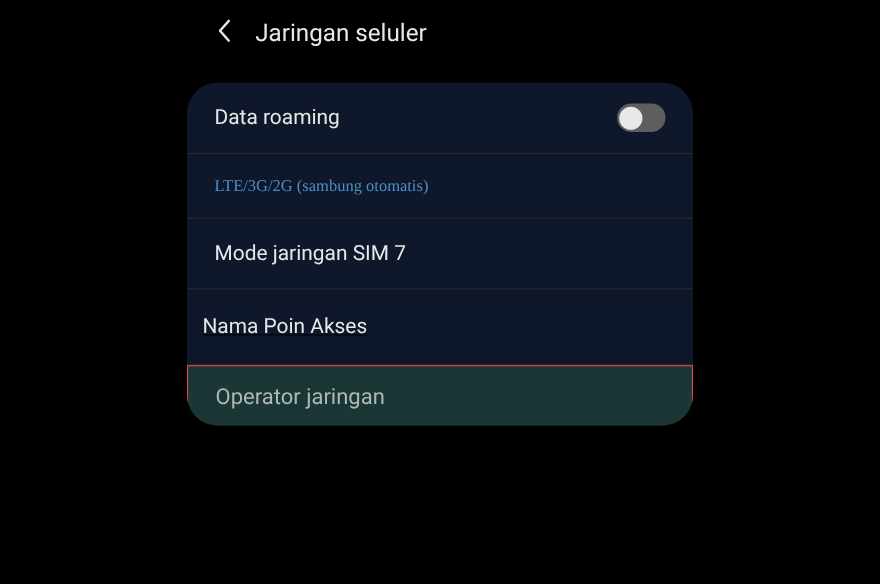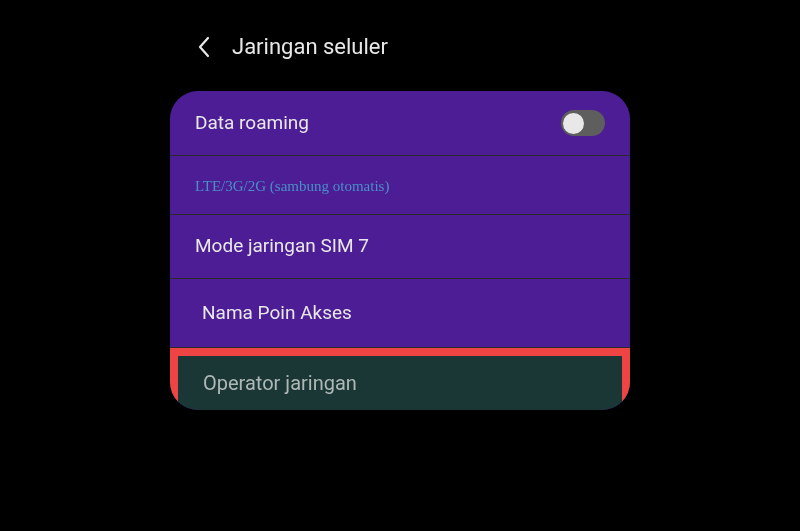--- a/index.html
+++ b/index.html
@@ -14,43 +14,41 @@
       font-family: -apple-system, BlinkMacSystemFont, 'Segoe UI', Roboto, sans-serif;
       overflow: hidden;
     }
     .screen {
       width: 800px;
       height: 531px;
       position: relative;
     }
     .header {
       display: flex;
-      align-items: center;
       padding: 18px 0 18px 194px;
       gap: 18px;
-      margin-top: 16px;
     }
     .back-icon {
       width: 20px;
       height: 20px;
       display: flex;
       align-items: center;
       justify-content: center;
     }
     .back-icon svg {
       width: 14px;
       height: 22px;
     }
     .header-title {
       color: #e8e8e8;
       font-size: 22px;
       font-weight: 400;
     }
     .settings-panel {
-      background: #4c1d95;
+      background: #0f172a;
       border-radius: 28px;
       margin: 14px 170px 0 170px;
       padding: 0;
       overflow: hidden;
     }
     .setting-item {
       padding: 19px 25px 19px 25px;
       border-bottom: 1px solid #2a2a2a;
       display: flex;
       align-items: center;
@@ -94,33 +92,34 @@
     .toggle-knob {
       width: 21px;
       height: 21px;
       background: #e8e8e8;
       border-radius: 50%;
       position: absolute;
       left: 2px;
       top: 2.5px;
     }
     .highlighted-item {
-      border: 8px solid #ef4444;
+      border: 1px solid #ef4444;
       background: #1a3735;
       padding: 14px 25px 14px 25px;
     }
     .highlighted-item .setting-title {
       color: #aeb8b6;
       font-size: 20px;
     }
     .last-row {
       border-bottom: none;
     }
     .apn-item {
-      padding: 22px 32px;
+      padding: 22px 14px;
+      text-decoration: underline;
     }
   </style>
 </head>
 <body>
 
 <div class="screen">
   <div class="header">
     <div class="back-icon">
       <svg viewBox="0 0 14 22" fill="none" stroke="#e8e8e8" stroke-width="2.2" stroke-linecap="round" stroke-linejoin="round">
         <polyline points="11,2 3,11 11,20"></polyline>

